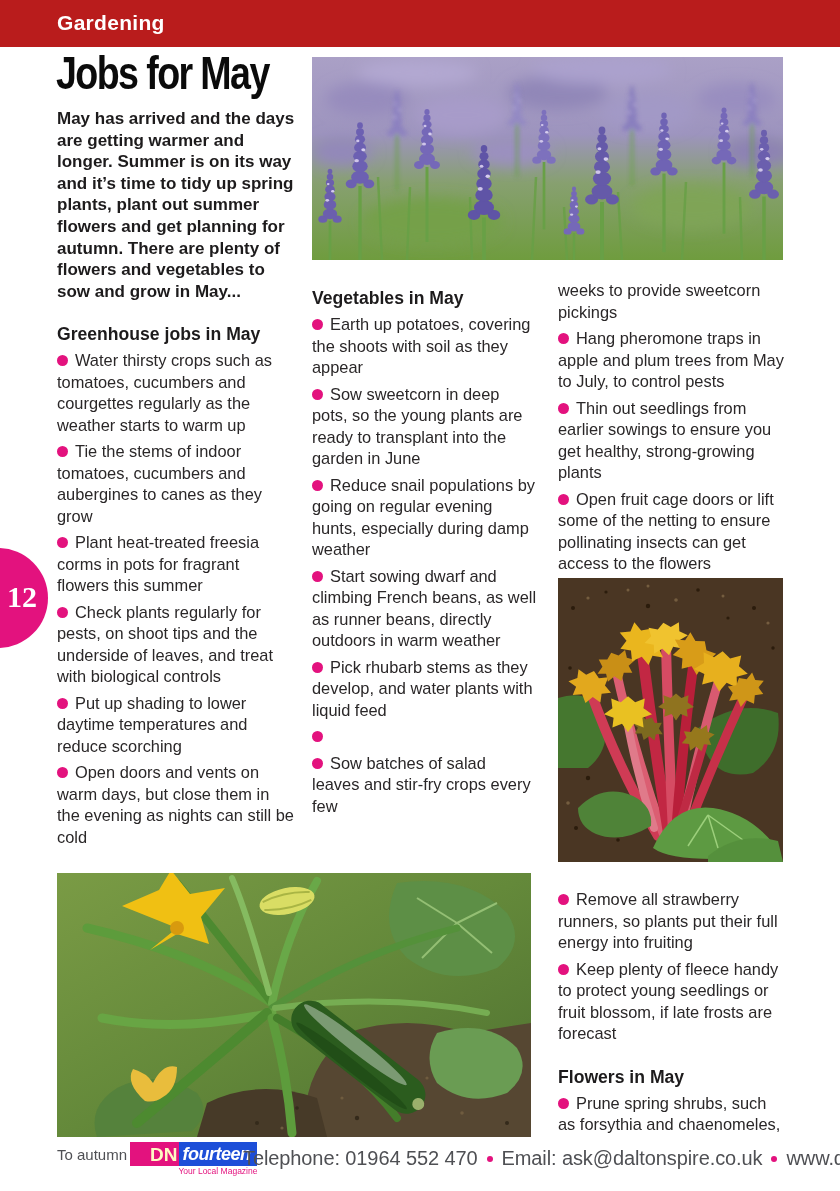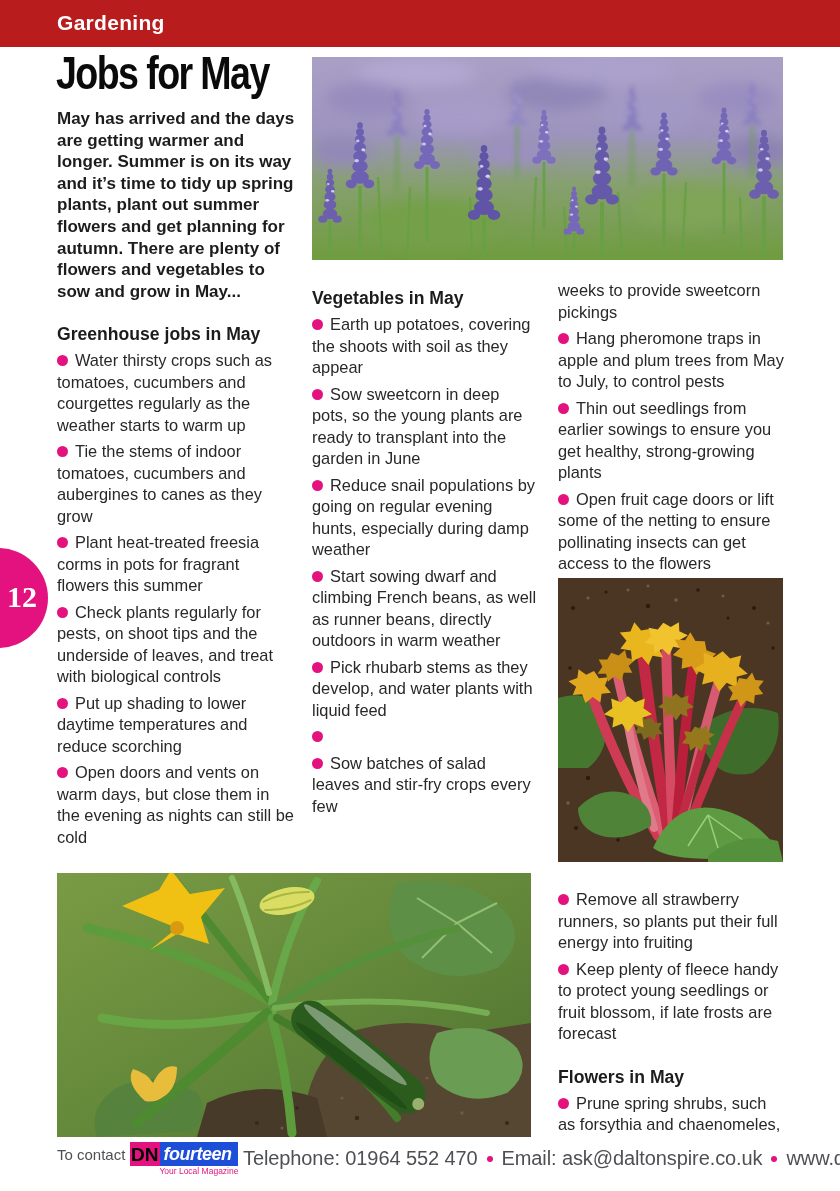--- a/index.html
+++ b/index.html
@@ -38,21 +38,21 @@
   
   .badge{position:absolute;left:-52px;top:548px;width:100px;height:100px;border-radius:50%;
         background:#e3127e;}
   .badge span{position:absolute;left:59px;top:50%;transform:translateY(-53%);
         font-family:"Liberation Serif",serif;font-weight:700;font-size:30px;color:#fff;}
 
   
   .to-contact{position:absolute;left:57px;top:1146px;font-size:15px;color:#4f5054;}
   .logo{position:absolute;left:130px;top:1142px;display:flex;flex-direction:column;align-items:flex-end;}
   .logo-row{display:flex;align-items:stretch;}
-  .logo-dn{background:#e3127e;color:#000000;font-weight:700;font-size:19px;line-height:23px;padding:1px 2px 0 1px;}
+  .logo-dn{background:#e3127e;color:#fef9c3;font-weight:700;font-size:19px;line-height:23px;padding:1px 2px 0 20px;}
   .logo-ft{background:#1d4ed8;color:#fff;font-weight:700;font-style:italic;font-size:18px;
         line-height:23px;padding:1px 7px 0 3px;letter-spacing:-.5px;}
   .logo-tag{color:#e3127e;font-size:8.5px;line-height:10px;margin-top:0;}
   .contact-line{position:absolute;left:243px;top:1147px;display:flex;align-items:center;gap:9px;
         font-size:20px;color:#4f5054;letter-spacing:-.1px;white-space:nowrap;}
   .sepdot{width:6px;height:6px;border-radius:50%;background:#e3127e;flex:0 0 auto;}
 </style>
 </head>
 <body>
 
@@ -333,21 +333,21 @@
       <ellipse rx="28" ry="13" fill="#d9dd64"></ellipse>
       <path d="M-24,-4 Q0,-10 24,-4 M-24,4 Q0,10 24,4" stroke="#a9b544" stroke-width="2" fill="none"></path>
     </g>
     <path transform="translate(88,228)" d="M0,0 q-20,-18 -12,-32 q14,4 20,14 q10,-20 24,-16 q0,22 -14,30 q-8,6 -18,4z" fill="#e9bd3c"></path>
   </svg>
 
   <div class="badge">
     <span>12</span>
   </div>
 
-  <div class="to-contact">To contact</div>
+  <div class="to-contact">To autumn</div>
   <div class="logo">
     <div class="logo-row">
       <span class="logo-dn">DN</span>
       <span class="logo-ft">fourteen</span>
     </div>
     <span class="logo-tag">Your Local Magazine</span>
   </div>
   <div class="contact-line">
     <span>Telephone: 01964 552 470</span>
     <span class="sepdot"></span>

